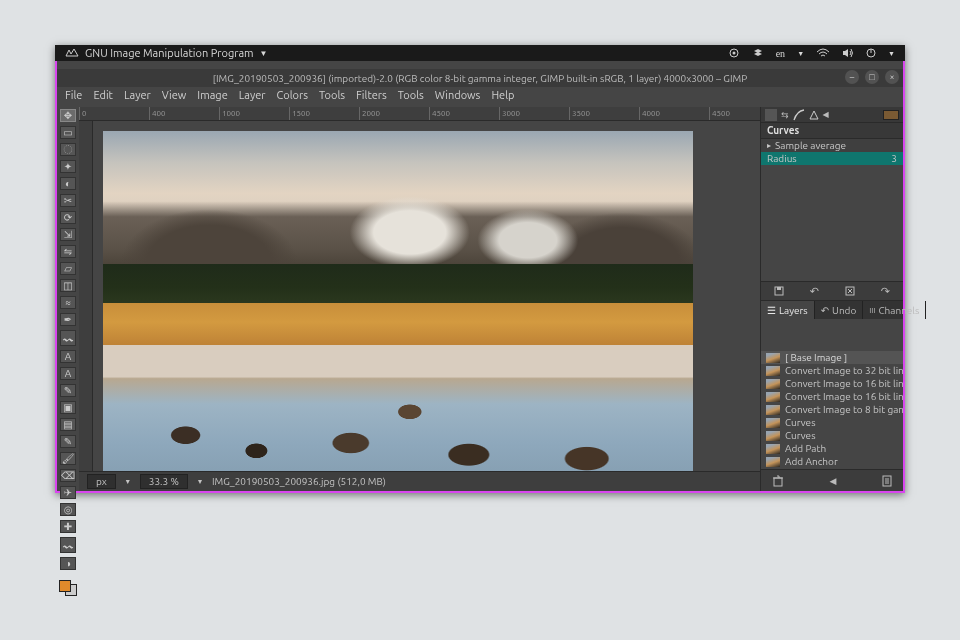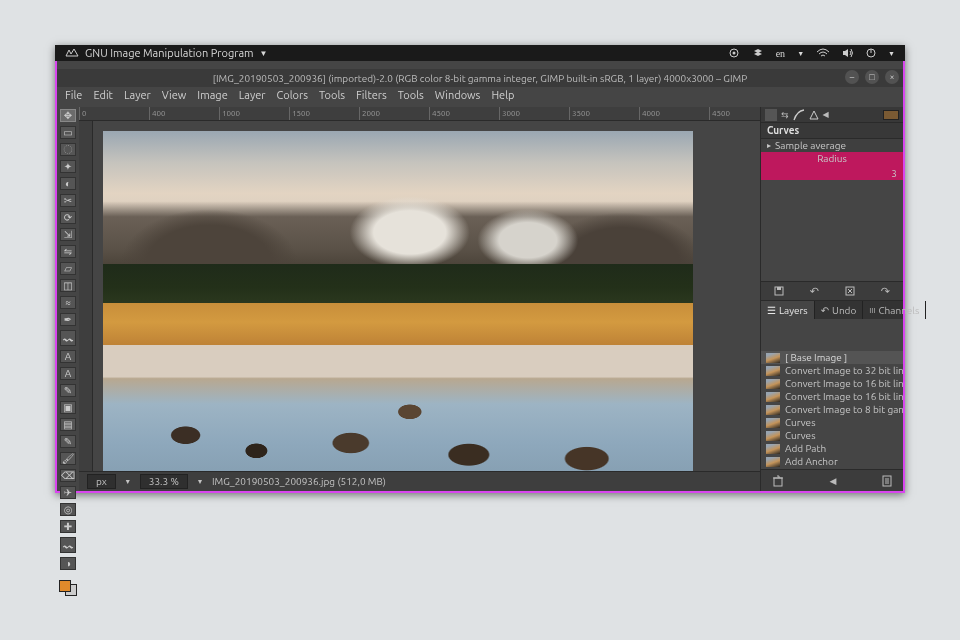--- a/index.html
+++ b/index.html
@@ -252,21 +252,21 @@
             </svg>
           </span>
         <span style="font-size:8px;color:#bbb;">◀</span>
         <span class="rect"></span>
       </div>
       <div class="ptitle">Curves</div>
       <div class="prow">
         <span style="font-size:8px;">▸</span>
         <span>Sample average</span>
       </div>
-      <div class="prow" style="background:#be185d;flex-direction:column;">
+      <div class="prow" style="background:#0f766e;">
         <span>Radius</span>
         <span class="val">3</span>
       </div>
       <div class="panel-fill"></div>
       <div class="pbtns">
         <span>
             <svg width="12" height="12">
               <rect x="2" y="2" width="8" height="8" fill="none" stroke="#bbb"></rect>
               <rect x="4" y="2" width="4" height="3" fill="#bbb"></rect>
             </svg>

